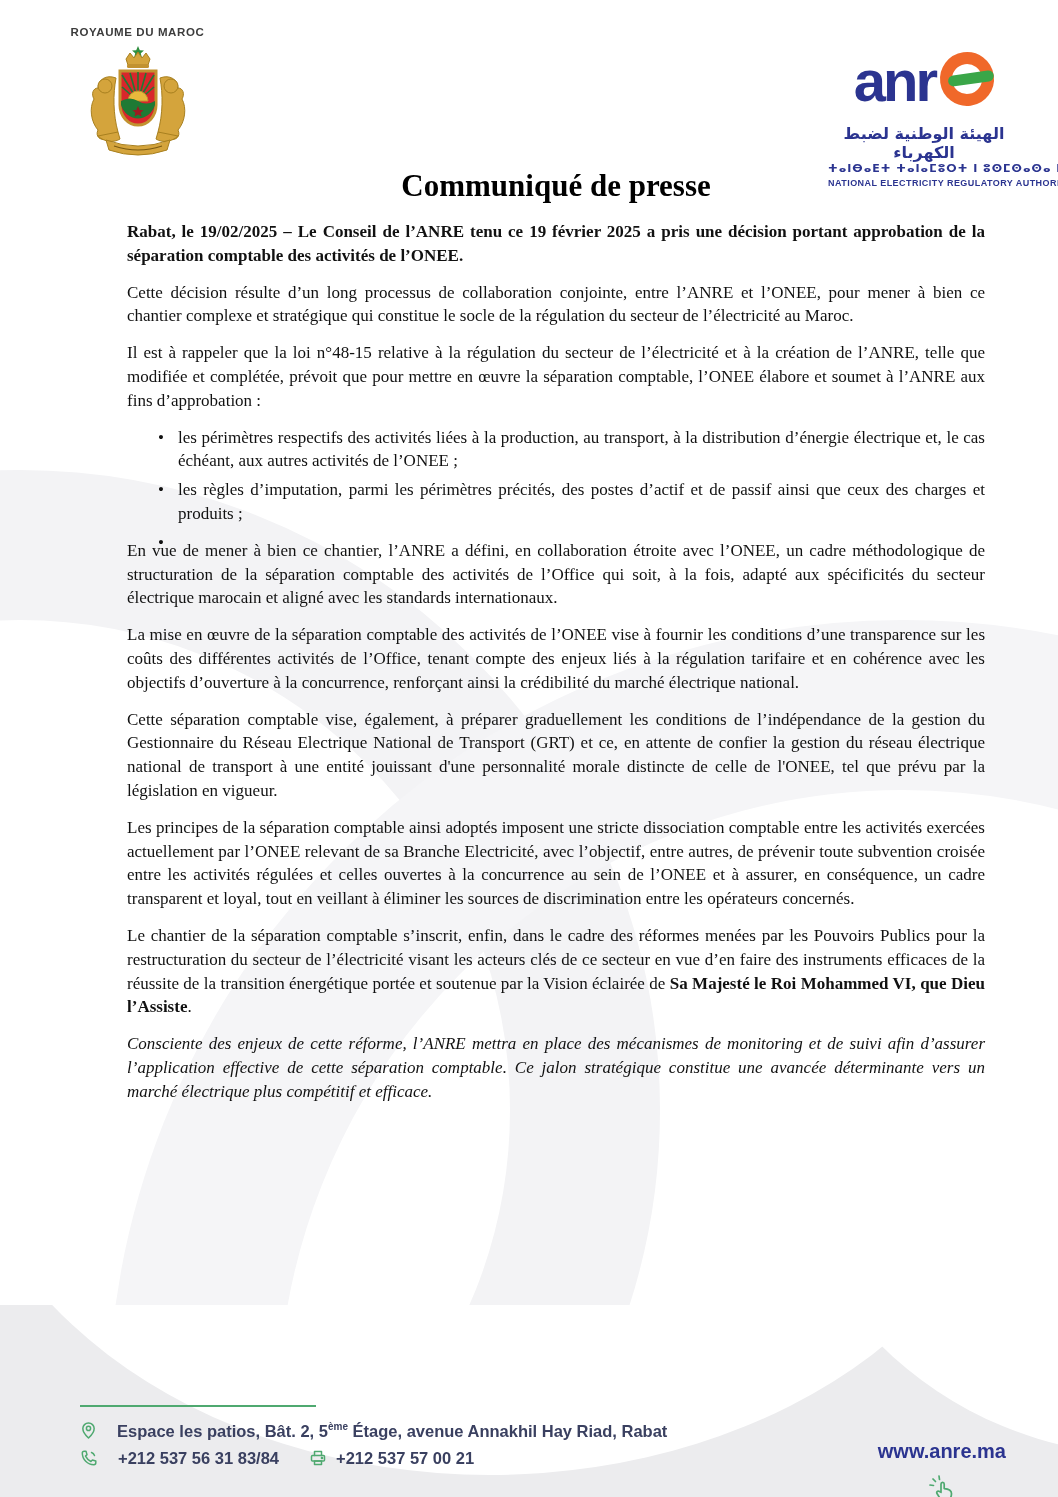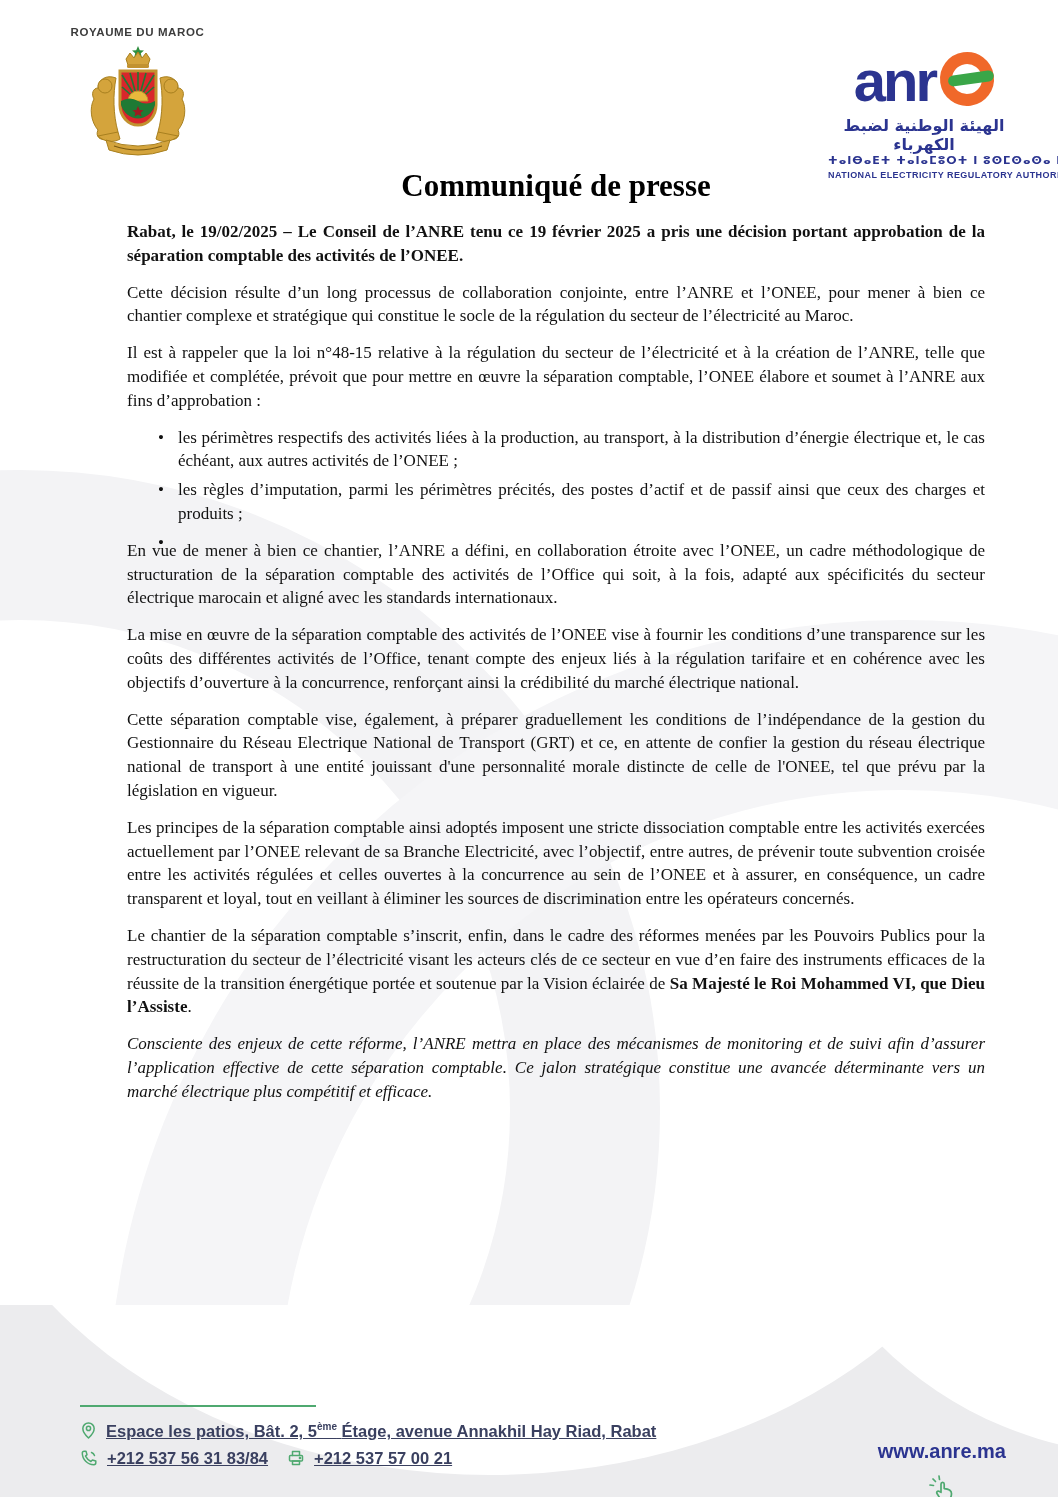--- a/index.html
+++ b/index.html
@@ -32,21 +32,21 @@
     color:#2b3490; letter-spacing:-3px; line-height:1;
   }
   .e-ring {
     position:relative; width:30px; height:30px; margin-left:5px;
     border:12px solid #f0682a; border-radius:50%; transform:rotate(-8deg); flex:0 0 auto;
   }
   .e-ring .bar {
     position:absolute; left:-4px; top:50%; transform:translateY(-50%);
     width:46px; height:11px; background:#3aa648; border-radius:6px;
   }
-  .logo-arabic { font-family:"DejaVu Sans", sans-serif; direction:rtl; font-size:16px; font-weight:bold; color:#2b3490; margin-top:2px; line-height:1.2; }
+  .logo-arabic { font-family:"DejaVu Sans", sans-serif; direction:rtl; font-size:16px; font-weight:bold; color:#2b3490; margin-top:10px; line-height:1.2; }
   .logo-tifinagh { font-family:"DejaVu Sans", sans-serif; font-size:11px; font-weight:bold; color:#2b3490; letter-spacing:1px; line-height:1.25; white-space:nowrap; }
   .logo-english { font-family:"Liberation Sans", sans-serif; font-size:9px; font-weight:bold; color:#2b3490; letter-spacing:0.45px; margin-top:2px; white-space:nowrap; }
   
   .content { position:absolute; left:127px; width:858px; top:168px; z-index:1; }
   h1.doc-title {
     font-size:31px; font-weight:bold; color:#000000; text-align:center;
     margin:0 0 16px 0; font-family:"Liberation Serif", serif;
   }
   h2.doc-heading {
     font-size:19.5px; font-weight:bold; color:#2f5496; text-align:left;
@@ -72,23 +72,23 @@
     position:absolute; width:1080px; height:820px; border-radius:50%;
     background:#ffffff; left:-50px; top:-650px;
   }
   .footer-band .white-dome-right {
     position:absolute; width:760px; height:760px; border-radius:50%;
     background:#ffffff; right:-470px; top:-610px;
   }
   .footer-inner { position:absolute; left:80px; top:100px; z-index:2; }
   .green-rule { width:236px; height:2px; background:#4fa970; margin-bottom:14px; }
   .foot-row {
-    display:flex; align-items:center; gap:9px;
+    display:flex; align-items:center; gap:20px;
     font-family:"Liberation Sans", sans-serif; font-size:16.5px; font-weight:bold;
-    color:#3a4060; margin-bottom:8px; white-space:nowrap;text-decoration:underline;
+    color:#3a4060; margin-bottom:8px; white-space:nowrap;
   }
   .foot-row .icon { flex:0 0 auto; display:inline-flex; }
   .foot-row sup { font-size:10px; }
   .fax-group { display:inline-flex; align-items:center; gap:9px; margin-left:10px; }
   .website-wrap {
     position:absolute; right:52px; top:135px; z-index:2;
     display:flex; align-items:center; gap:10px;
     font-family:"Liberation Sans", sans-serif; font-size:20px; font-weight:bold; color:#2b3490;flex-direction:column;
   }
 </style>

